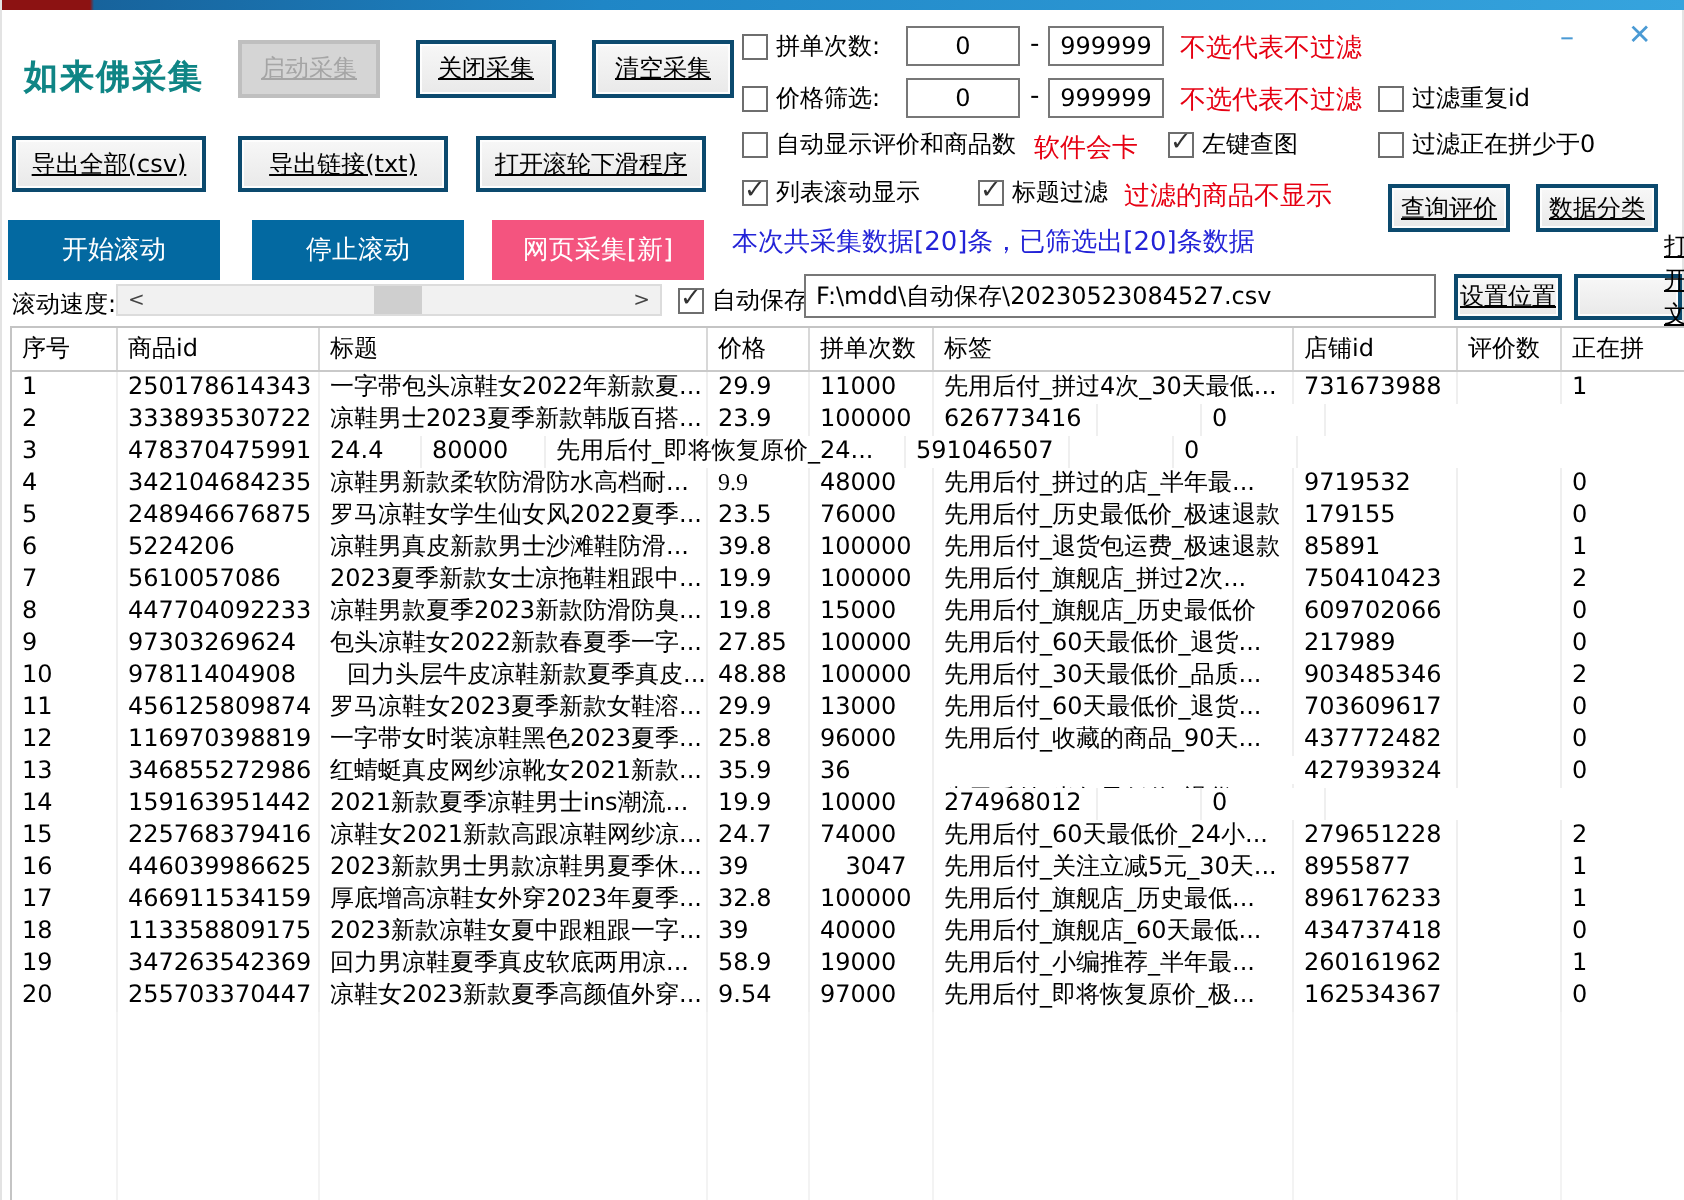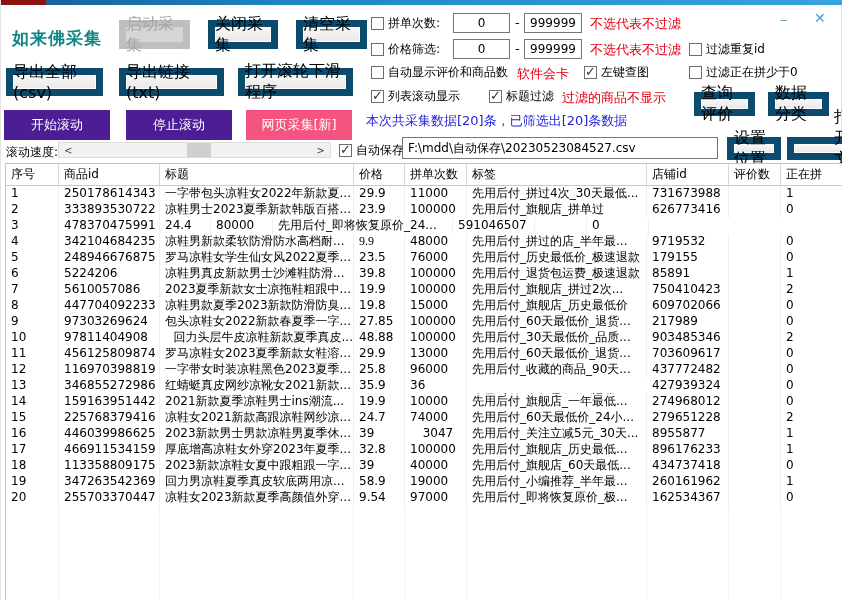--- a/index.html
+++ b/index.html
@@ -12,25 +12,25 @@
   .abs{position:absolute;}
   .app{position:absolute;inset:0;border-left:1px solid #e3e3e3;border-right:1px solid #e3e3e3;}
   
   .titlebar{position:absolute;top:0;left:0;width:842px;height:5px;
     background:linear-gradient(to right,#8c1212 0px,#8c1212 44px,#17639c 46px,#1f86c6 300px,#36a4de 842px);}
   .winctl{position:absolute;color:#4a9ad4;font-size:14px;line-height:14px;cursor:default;}
   
   .app-title{position:absolute;font-size:17px;font-weight:bold;color:#0f8585;letter-spacing:1px;}
   
   .btn{position:absolute;display:flex;align-items:center;justify-content:center;
-    background:linear-gradient(#f7f7f7,#e9e9e9);border:7px solid #0c4a6e;
-    box-shadow:inset 0 0 0 1px #fdfdfd;font-size:16px;color:#000;box-sizing:border-box;cursor:default;}
+    background:linear-gradient(#f7f7f7,#e9e9e9);border:2px solid #0c4a6e;
+    box-shadow:inset 0 0 0 1px #fdfdfd;font-size:12px;color:#000;box-sizing:border-box;cursor:default;text-decoration:underline;}
   .btn.disabled{background:#d5d5d5;border-color:#bfbfbf;color:#a5a5a5;box-shadow:none;}
   .btn-blue{position:absolute;display:flex;align-items:center;justify-content:center;
-    background:#4c1d95;color:#fff;font-size:13px;border:none;box-sizing:border-box;cursor:default;}
+    background:#0369a1;color:#fff;font-size:13px;border:none;box-sizing:border-box;cursor:default;}
   .btn-pink{background:#f4547f;}
   
   .cbrow{position:absolute;display:flex;align-items:center;gap:4px;height:16px;}
   .cb{width:13px;height:13px;border:1px solid #6e6e6e;background:#fff;box-sizing:border-box;
     display:inline-block;position:relative;flex:0 0 13px;}
   .cb.checked::after{content:"✓";position:absolute;left:0px;top:-3px;font-size:13px;font-weight:bold;color:#333;}
   .cb-label{white-space:nowrap;}
   .red{color:#e60012;}
   .hint{position:absolute;white-space:nowrap;font-size:13px;}
   
@@ -166,21 +166,20 @@
           <div class="cell" style="width: 82px;">731673988</div>
           <div class="cell" style="width: 52px;"></div>
           <div class="cell" style="width: 62px;">1</div>
         </div>
         <div class="trow">
           <div class="cell" style="width: 53px;">2</div>
           <div class="cell" style="width: 101px;">333893530722</div>
           <div class="cell" style="width: 194px;">凉鞋男士2023夏季新款韩版百搭...</div>
           <div class="cell" style="width: 51px;">23.9</div>
           <div class="cell" style="width: 62px;">100000</div>
-          <div class="cell" style="width: 180px;">先用后付_旗舰店_拼单过</div>
           <div class="cell" style="width: 82px;">626773416</div>
           <div class="cell" style="width: 52px;"></div>
           <div class="cell" style="width: 62px;">0</div>
         </div>
         <div class="trow">
           <div class="cell" style="width: 53px;">3</div>
           <div class="cell" style="width: 101px;">478370475991</div>
           <div class="cell" style="width: 51px;">24.4</div>
           <div class="cell" style="width: 62px;">80000</div>
           <div class="cell" style="width: 180px;">先用后付_即将恢复原价_24...</div>
@@ -297,21 +296,20 @@
           <div class="cell" style="width: 82px;">427939324</div>
           <div class="cell" style="width: 52px;"></div>
           <div class="cell" style="width: 62px;">0</div>
         </div>
         <div class="trow">
           <div class="cell" style="width: 53px;">14</div>
           <div class="cell" style="width: 101px;">159163951442</div>
           <div class="cell" style="width: 194px;">2021新款夏季凉鞋男士ins潮流...</div>
           <div class="cell" style="width: 51px;">19.9</div>
           <div class="cell" style="width: 62px;">10000</div>
-          <div class="cell" style="width: 180px;">先用后付_旗舰店_一年最低...</div>
           <div class="cell" style="width: 82px;">274968012</div>
           <div class="cell" style="width: 52px;"></div>
           <div class="cell" style="width: 62px;">0</div>
         </div>
         <div class="trow">
           <div class="cell" style="width: 53px;">15</div>
           <div class="cell" style="width: 101px;">225768379416</div>
           <div class="cell" style="width: 194px;">凉鞋女2021新款高跟凉鞋网纱凉...</div>
           <div class="cell" style="width: 51px;">24.7</div>
           <div class="cell" style="width: 62px;">74000</div>

